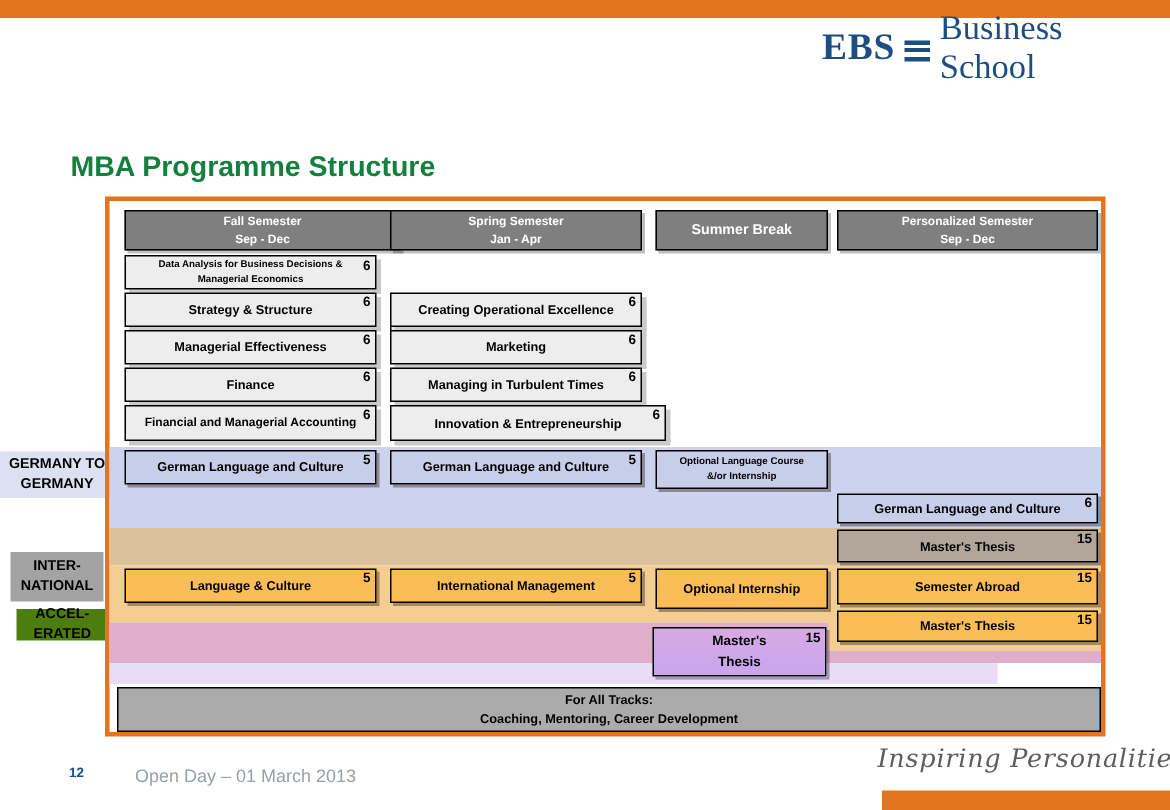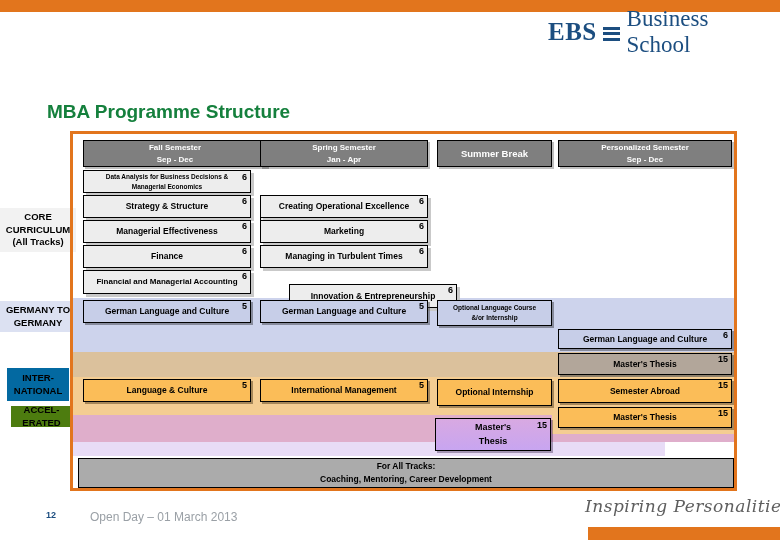--- a/index.html
+++ b/index.html
@@ -52,21 +52,21 @@
        flex-direction:column;font-size:9px;line-height:1.5;}
   .tiny{font-size:6.5px;line-height:1.5;}
   .small{font-size:8px;}
   .num{position:absolute;top:0px;right:3px;font-size:9px;font-weight:bold;color:#000;}
 
   
   .tracklbl{position:absolute;display:flex;flex-direction:column;justify-content:center;align-items:center;
        font-weight:bold;font-size:9.5px;line-height:1.3;text-align:center;}
   .lbl-core{left:0;top:208px;width:76px;height:44px;background:#F2F2F2;}
   .lbl-gateway{left:0;top:301px;width:76px;height:31px;background:#DCE1F2;}
-  .lbl-intl{left:7px;top:368px;width:62px;height:33px;background:#0369a1;}
+  .lbl-intl{left:7px;top:368px;width:62px;height:33px;background:#a3a3a3;}
   .lbl-accel{left:11px;top:406px;width:61px;height:21px;background:#4d7c0f;}
 
   
   .alltracks{left:78px;top:458px;width:656px;height:30px;background:#ABABAB;border:1px solid #000;
        display:flex;flex-direction:column;justify-content:center;align-items:center;
        font-weight:bold;font-size:8.5px;line-height:1.5;box-sizing:border-box;text-align:center;}
 
   
   .pagenum{left:46px;top:510px;font-size:9px;font-weight:bold;color:#1C4E80;}
   .datenote{left:90px;top:510px;font-size:12px;color:#9AA0A6;}
@@ -81,25 +81,20 @@
   <div class="abs topbar"></div>
 
   <div class="abs logo">
     <span class="logo-ebs">EBS</span>
     <span class="logo-bars"></span>
     <span class="logo-school">Business School</span>
   </div>
 
   <div class="abs title">MBA Programme Structure</div>
 
-  <div class="tracklbl lbl-core">
-    <span>CORE</span>
-    <span>CURRICULUM</span>
-    <span>(All Tracks)</span>
-  </div>
   <div class="tracklbl lbl-gateway">
     <span>GERMANY TO</span>
     <span>GERMANY</span>
   </div>
   <div class="tracklbl lbl-intl">
     <span>INTER-</span>
     <span>NATIONAL</span>
   </div>
   <div class="tracklbl lbl-accel">
     <span>ACCEL-</span>
@@ -160,21 +155,21 @@
     <span class="num">6</span>
   </div>
   <div class="box core-box" style="left:260px;top:220px;width:168px;height:23px;">
     <span>Marketing</span>
     <span class="num">6</span>
   </div>
   <div class="box core-box" style="left:260px;top:245px;width:168px;height:23px;">
     <span>Managing in Turbulent Times</span>
     <span class="num">6</span>
   </div>
-  <div class="box core-box" style="left:260px;top:284px;width:168px;height:24px;margin-left:29px;">
+  <div class="box core-box" style="left:260px;top:270px;width:184px;height:24px;">
     <span>Innovation &amp; Entrepreneurship</span>
     <span class="num">6</span>
   </div>
 
   <div class="box gw-box" style="left:83px;top:300px;width:168px;height:23px;">
     <span>German Language and Culture</span>
     <span class="num">5</span>
   </div>
   <div class="box gw-box" style="left:260px;top:300px;width:168px;height:23px;">
     <span>German Language and Culture</span>

